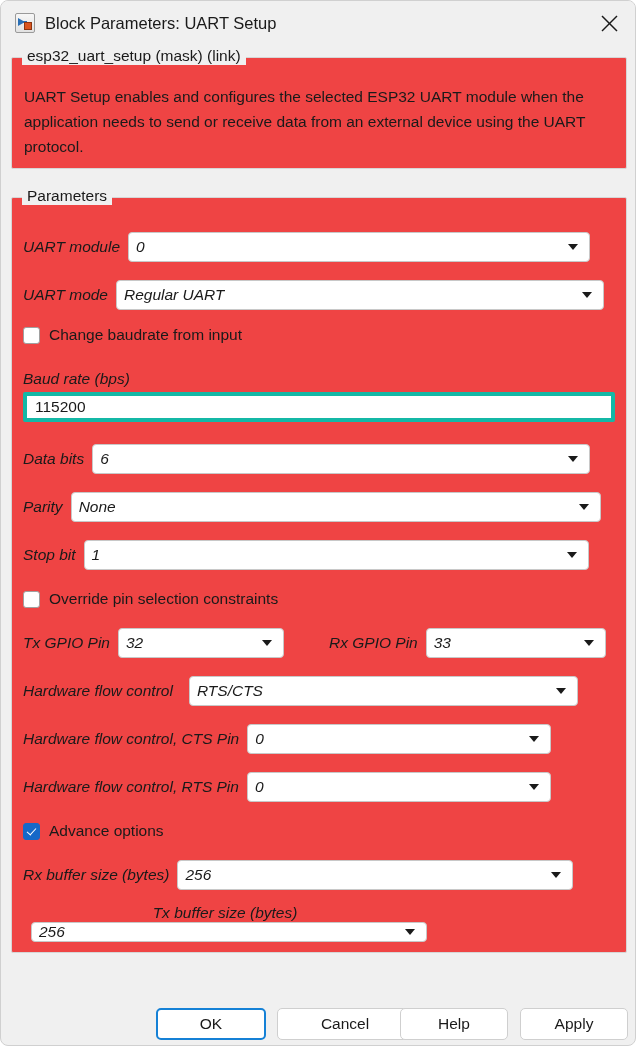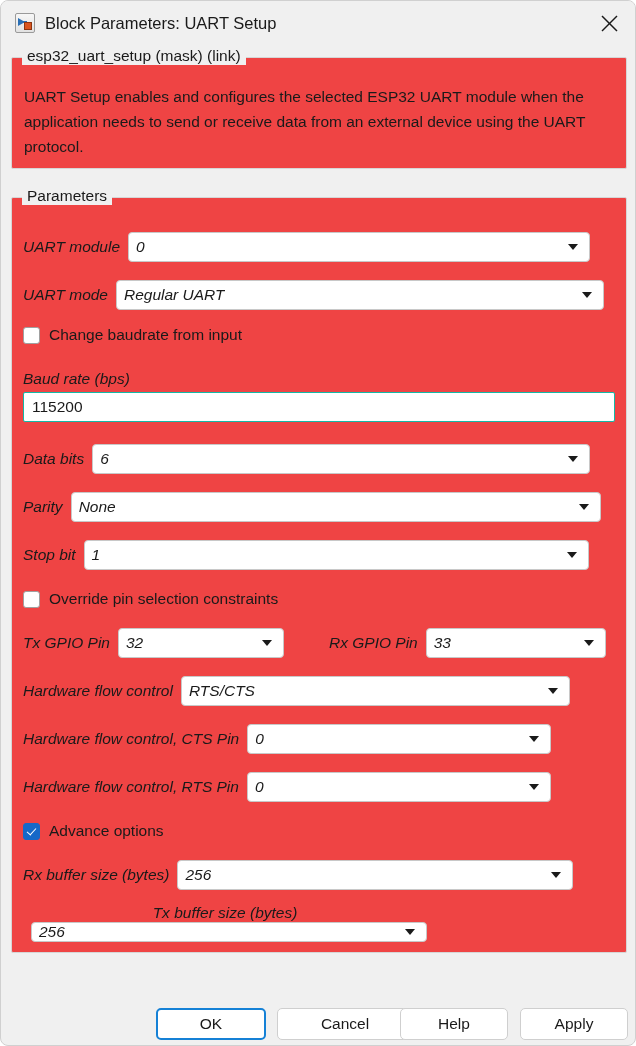--- a/index.html
+++ b/index.html
@@ -159,21 +159,21 @@
     border-left: 5.5px solid transparent;
     border-right: 5.5px solid transparent;
     border-top: 6px solid #1a1a1a;
   }
 
   
   .textinput {
     position: absolute;
     height: 30px;
     background: #ffffff;
-    border: 1px solid #14b8a6;
+    border: 4px solid #14b8a6;
     border-radius: 2px;
     box-sizing: border-box;
     display: flex;
     align-items: center;
     font-size: 15.5px;
     color: #1a1a1a;
     padding-left: 8px;
   }
 
   
@@ -321,21 +321,21 @@
       </div>
     </div>
     <div class="row" style="left:317px; top:426px;">
       <div class="lbl">Rx GPIO Pin</div>
       <div class="combo" style="width:180px; margin-left:8px;">
         <div class="val">33</div>
         <div class="arrow"></div>
       </div>
     </div>
 
-    <div class="row" style="left:11px; top:474px;">
+    <div class="row" style="left:11px; top:474px;gap:8px;">
       <div class="lbl">Hardware flow control</div>
       <div class="combo" style="width:389px; margin-left:8px;">
         <div class="val">RTS/CTS</div>
         <div class="arrow"></div>
       </div>
     </div>
 
     <div class="row" style="left:11px; top:522px;">
       <div class="lbl">Hardware flow control, CTS Pin</div>
       <div class="combo" style="width:304px; margin-left:8px;">

